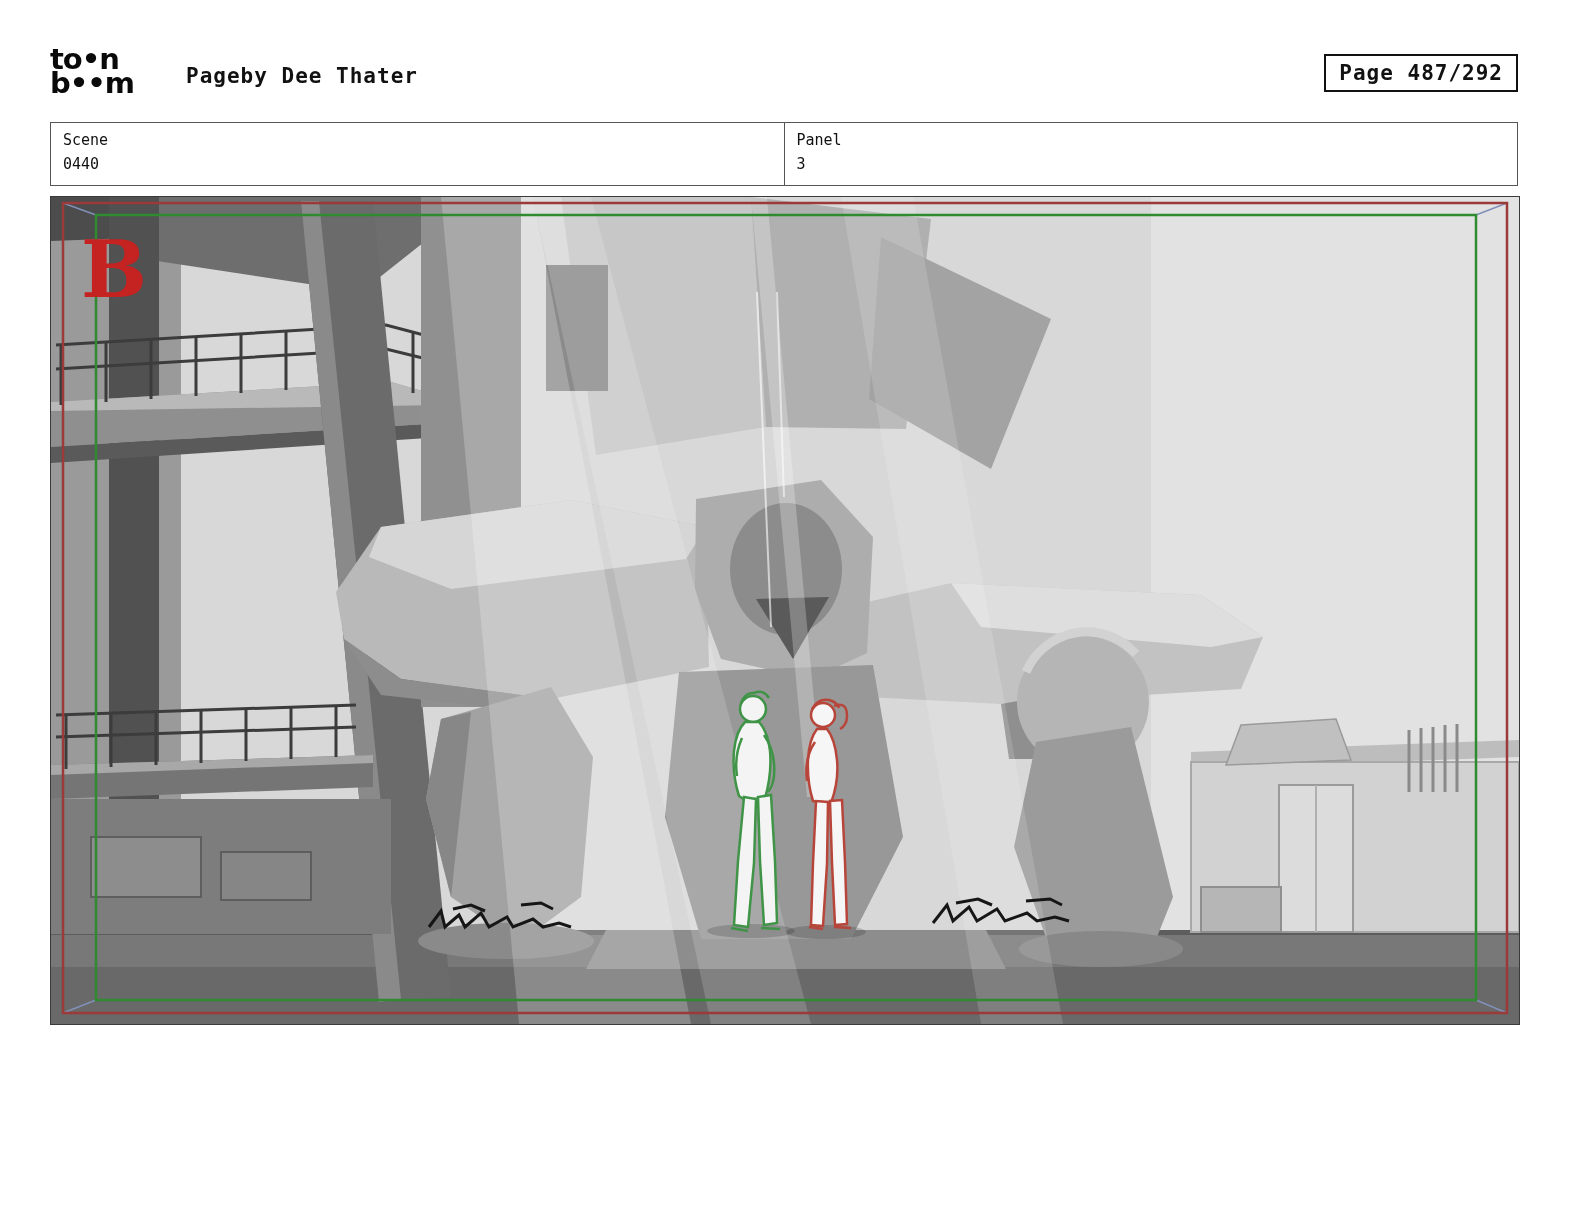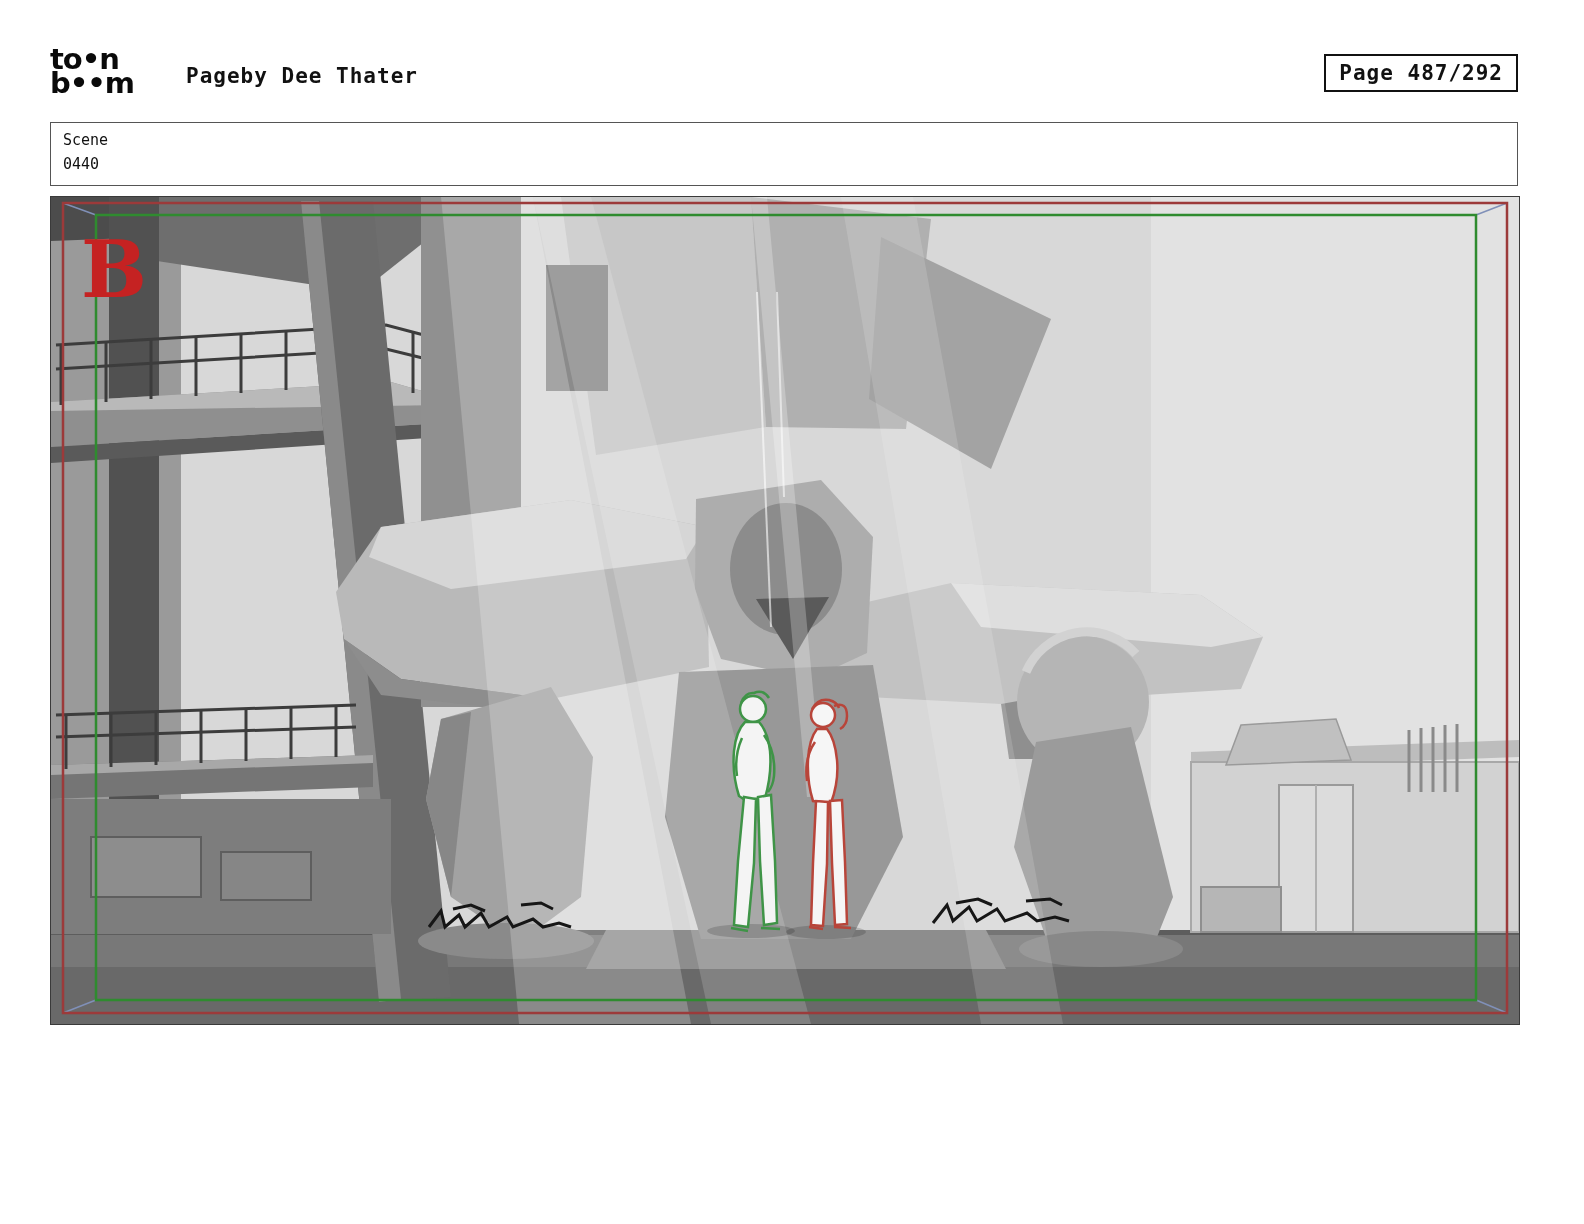--- a/index.html
+++ b/index.html
@@ -34,20 +34,24 @@
   <div class="title-wrap">
     <span>Page</span><span class="author">by Dee Thater</span>
   </div>
   <div class="page-box">Page 487/292</div>
 </div>
 
 <div class="info-table">
   <div class="info-cell">
     <span class="info-label">Scene</span>
     <span class="info-value">0440</span>
+  </div>
+  <div class="info-cell second">
+    <span class="info-label">Panel</span>
+    <span class="info-value">3</span>
   </div>
 </div>
 
 <div class="panel-frame">
   <svg viewBox="0 0 1468 827" xmlns="http://www.w3.org/2000/svg">
 
     <rect x="0" y="0" width="1468" height="827" fill="#d8d8d8"></rect>
     <polygon points="1100,0 1468,0 1468,735 1100,735" fill="#e2e2e2"></polygon>
 
     <g>

